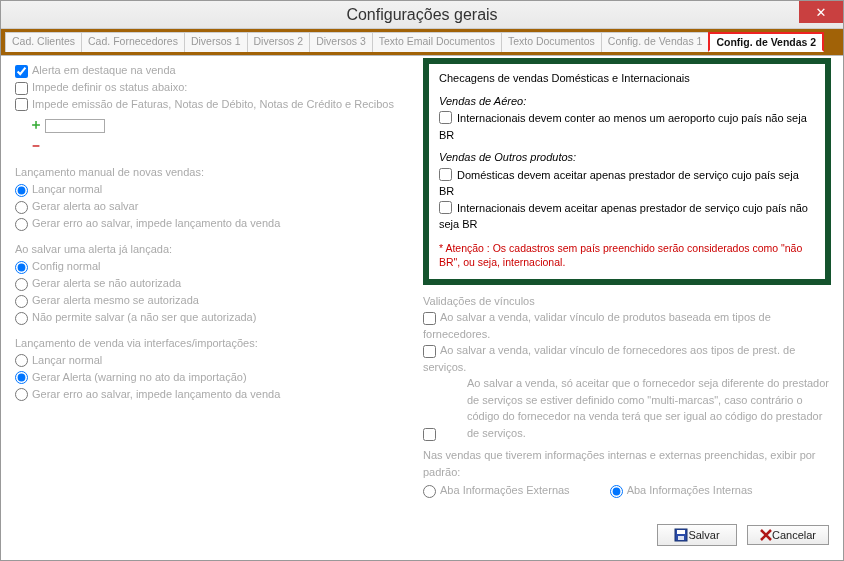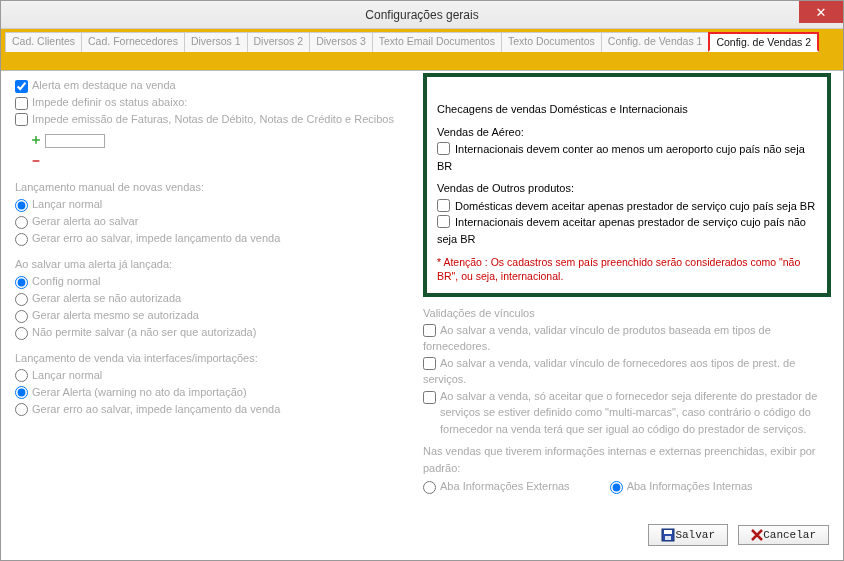--- a/index.html
+++ b/index.html
@@ -17,54 +17,54 @@
   }
   .titlebar {
     height: 28px;
     background: linear-gradient(#f2f2f2,#e8e8e8);
     border-bottom: 1px solid #ccc;
     display: flex;
     align-items: center;
     justify-content: center;
     position: relative;
   }
-  .titlebar .title { font-size: 12px; color:#333; }
+  .titlebar .title { font-size: 16px; color:#333; }
   .close-btn {
     position:absolute; right:0; top:0;
     width:44px; height:22px;
     background:#c94040;
     display:flex;align-items:center;justify-content:center;
     color:#fff;font-size:13px;cursor:pointer;
   }
   .tabs {
     display:flex;
-    background:#eab308;
+    background:#a16207;
     border-bottom:1px solid #bbb;
-    padding:3px 4px 18px 4px;
+    padding:3px 4px 3px 4px;
     gap:0;
     font-size:10.5px;
     color:#888;
   }
   .tab {
     padding:2px 6px;
     border:1px solid #ccc;
     border-bottom:none;
     background:#f7f7f7;
     margin-right:-1px;
     white-space:nowrap;
     filter: blur(0.4px);
     color:#999;
   }
   .tab.active {
     border:2px solid #e22;
     border-bottom:2px solid #fff;
     background:#fff;
     color:#111;
     filter:none;
-    font-weight:normal;
+    font-weight:bold;
     position:relative;
     z-index:2;
   }
   .content {
     position:relative;
     height: calc(100% - 28px - 22px - 42px);
     padding:6px 10px;
   }
   .left-col {
     position:absolute;
@@ -80,27 +80,27 @@
   .left-col .row {margin:1px 0;}
   .plus {color:#3a3;font-weight:bold;font-size:14px;margin-left:14px;}
   .minus {color:#c22;font-weight:bold;font-size:14px;margin-left:14px;}
   .groupspace{margin-top:10px;}
   .right-col {
     position:absolute;
     left:422px; top:2px;
     width:408px;
   }
   .redbox {
-    border:4px solid #14532d;
-    padding:24px 10px 10px 10px;
+    border:6px solid #14532d;
+    padding:6px 10px 10px 10px;
     background:#fff;
     line-height:1.5;
   }
   .redbox .heading {color:#000;margin-bottom:4px;}
-  .redbox .sub {color:#000;margin-top:6px;margin-bottom:1px;}
+  .redbox .sub {color:#000;margin-top:6px;margin-bottom:1px;font-style:italic;}
   .redbox label {display:block;color:#000;}
   .redbox input[type=checkbox]{margin:0 5px 0 0;vertical-align:-2px;}
   .attention {color:#c00;margin-top:8px;font-size:10.5px;line-height:1.35;}
   .below-box {
     margin-top:8px;
     color:#aaa;
     filter: blur(0.5px);
     line-height:1.5;
   }
   .below-box input[type=checkbox],.below-box input[type=radio]{margin:0 4px 0 0;vertical-align:middle;}
@@ -113,21 +113,21 @@
     align-items:center;
     gap:10px;
     padding:0 14px 8px 0;
   }
   .btn {
     display:inline-flex;align-items:center;
     border:1px solid #999;
     background:linear-gradient(#fdfdfd,#ececec);
     padding:3px 12px;
     font-size:11px;cursor:pointer;
-    min-width:80px;justify-content:center;font-family:Liberation Mono, monospace;
+    min-width:80px;justify-content:center;
   }
   .btn .ico-save svg,.btn .ico-cancel svg{display:block;}
   .smallinput{border:1px solid #aaa;width:60px;height:14px;display:inline-block;vertical-align:middle;margin-left:2px;}
 </style>
 </head>
 <body>
 
 <div class="titlebar">
   <span class="title">Configurações gerais</span>
   <div class="close-btn">
@@ -181,21 +181,21 @@
       <div class="sub">Vendas de Outros produtos:</div>
       <label><input type="checkbox" style=""><span>Domésticas devem aceitar apenas prestador de serviço cujo país seja BR</span></label>
       <label><input type="checkbox" style=""><span>Internacionais devem aceitar apenas prestador de serviço cujo país não seja BR</span></label>
       <div class="attention">* Atenção : Os cadastros sem país preenchido serão considerados como "não BR", ou seja, internacional.</div>
     </div>
 
     <div class="below-box">
       <div>Validações de vínculos</div>
       <div><input type="checkbox" style=""><span>Ao salvar a venda, validar vínculo de produtos baseada em tipos de fornecedores.</span></div>
       <div><input type="checkbox" style=""><span>Ao salvar a venda, validar vínculo de fornecedores aos tipos de prest. de serviços.</span></div>
-      <div style="display:flex;align-items:flex-start;">
+      <div style="display:flex;align-items:flex-end;gap:27px;">
           <input type="checkbox" style="margin-top: 3px;">
           <span>Ao salvar a venda, só aceitar que o fornecedor seja diferente do prestador de serviços se estiver definido como "multi-marcas", caso contrário o código do fornecedor na venda terá que ser igual ao código do prestador de serviços.</span>
         </div>
       <div style="margin-top:6px;">Nas vendas que tiverem informações internas e externas preenchidas, exibir por padrão:</div>
       <div style="display:flex;gap:40px;margin-top:2px;">
         <span><input type="radio" style=""><span>Aba Informações Externas</span></span>
         <span><input type="radio" checked="" style=""><span>Aba Informações Internas</span></span>
       </div>
     </div>
   </div>

